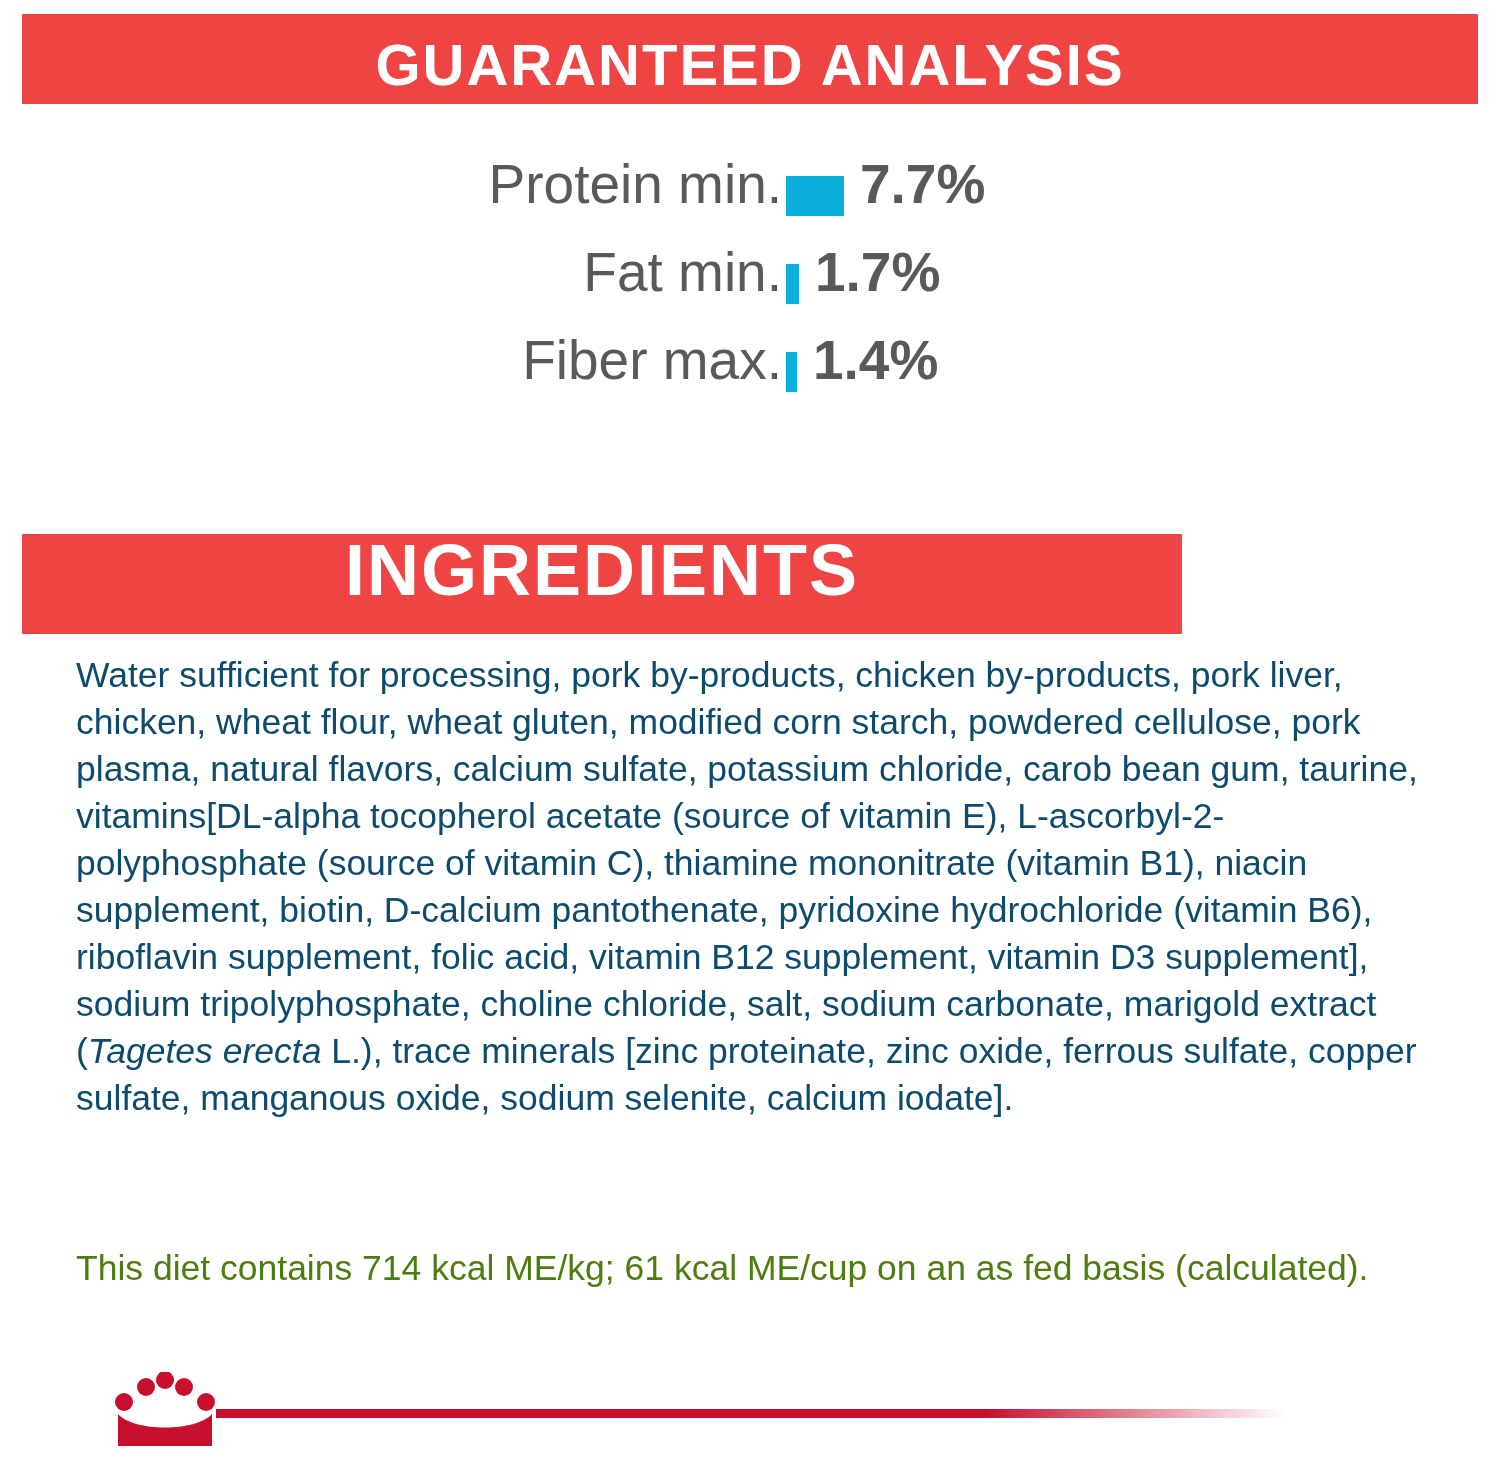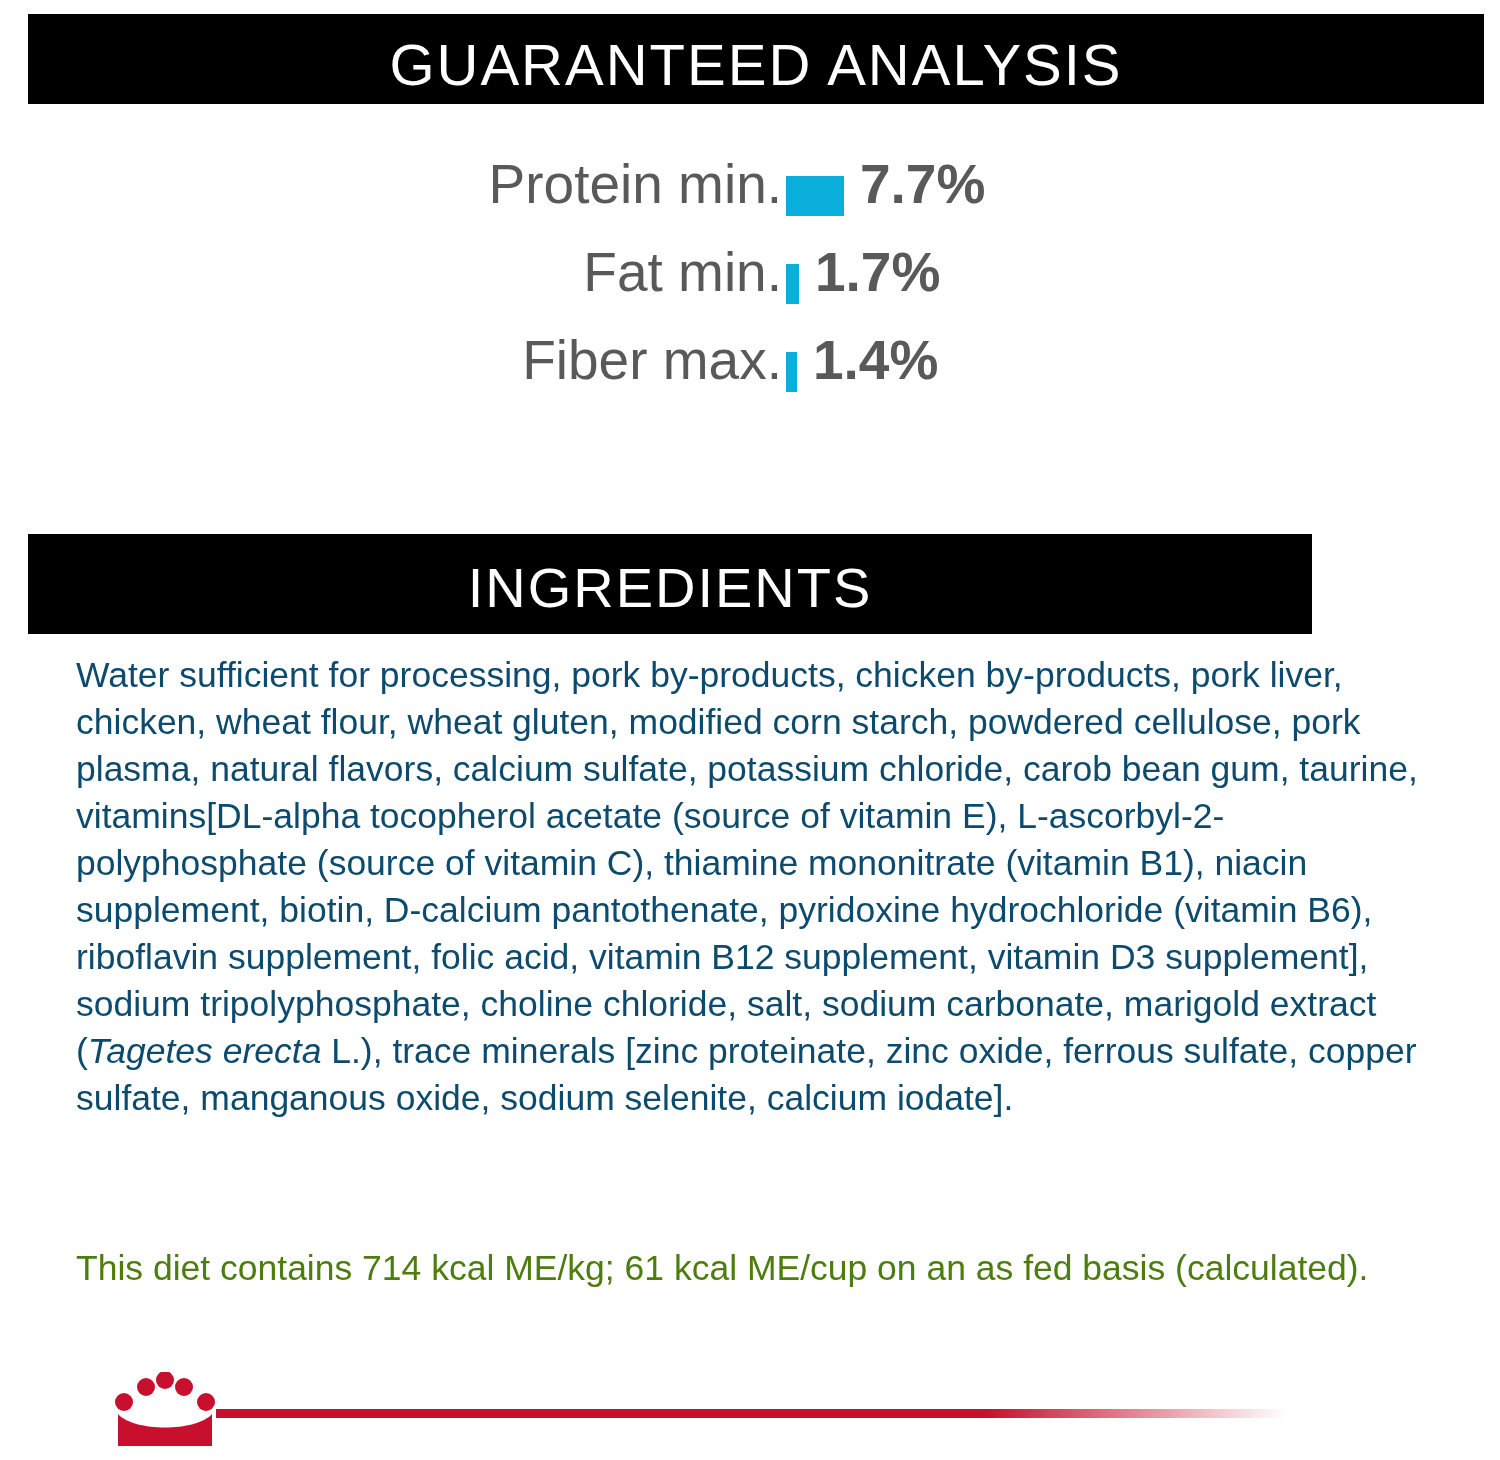--- a/index.html
+++ b/index.html
@@ -16,46 +16,44 @@
   }
   .page {
     position: relative;
     width: 1500px;
     height: 1460px;
     box-sizing: border-box;
   }
 
   
   .section-bar {
-    background: #000000;
+    background: #ef4444;
     color: #ffffff;
     text-align: center;
-    font-weight: normal;
+    font-weight: bold;
     letter-spacing: 2px;
     line-height: 1;
     box-sizing: border-box;
-    margin-left: 6px;
   }
   .bar-guaranteed {
     position: absolute;
     left: 22px;
     top: 14px;
     width: 1456px;
     height: 90px;
     font-size: 58px;
     padding-top: 22px;
   }
   .bar-ingredients {
     position: absolute;
     left: 22px;
     top: 534px;
-    width: 1284px;
+    width: 1160px;
     height: 100px;
-    font-size: 56px;
-    padding-top: 26px;
+    font-size: 72px;
   }
   .bar-calorie {
     position: absolute;
     left: 22px;
     top: 1120px;
     width: 1456px;
     height: 100px;
     font-size: 58px;
     padding-top: 26px;
   }

